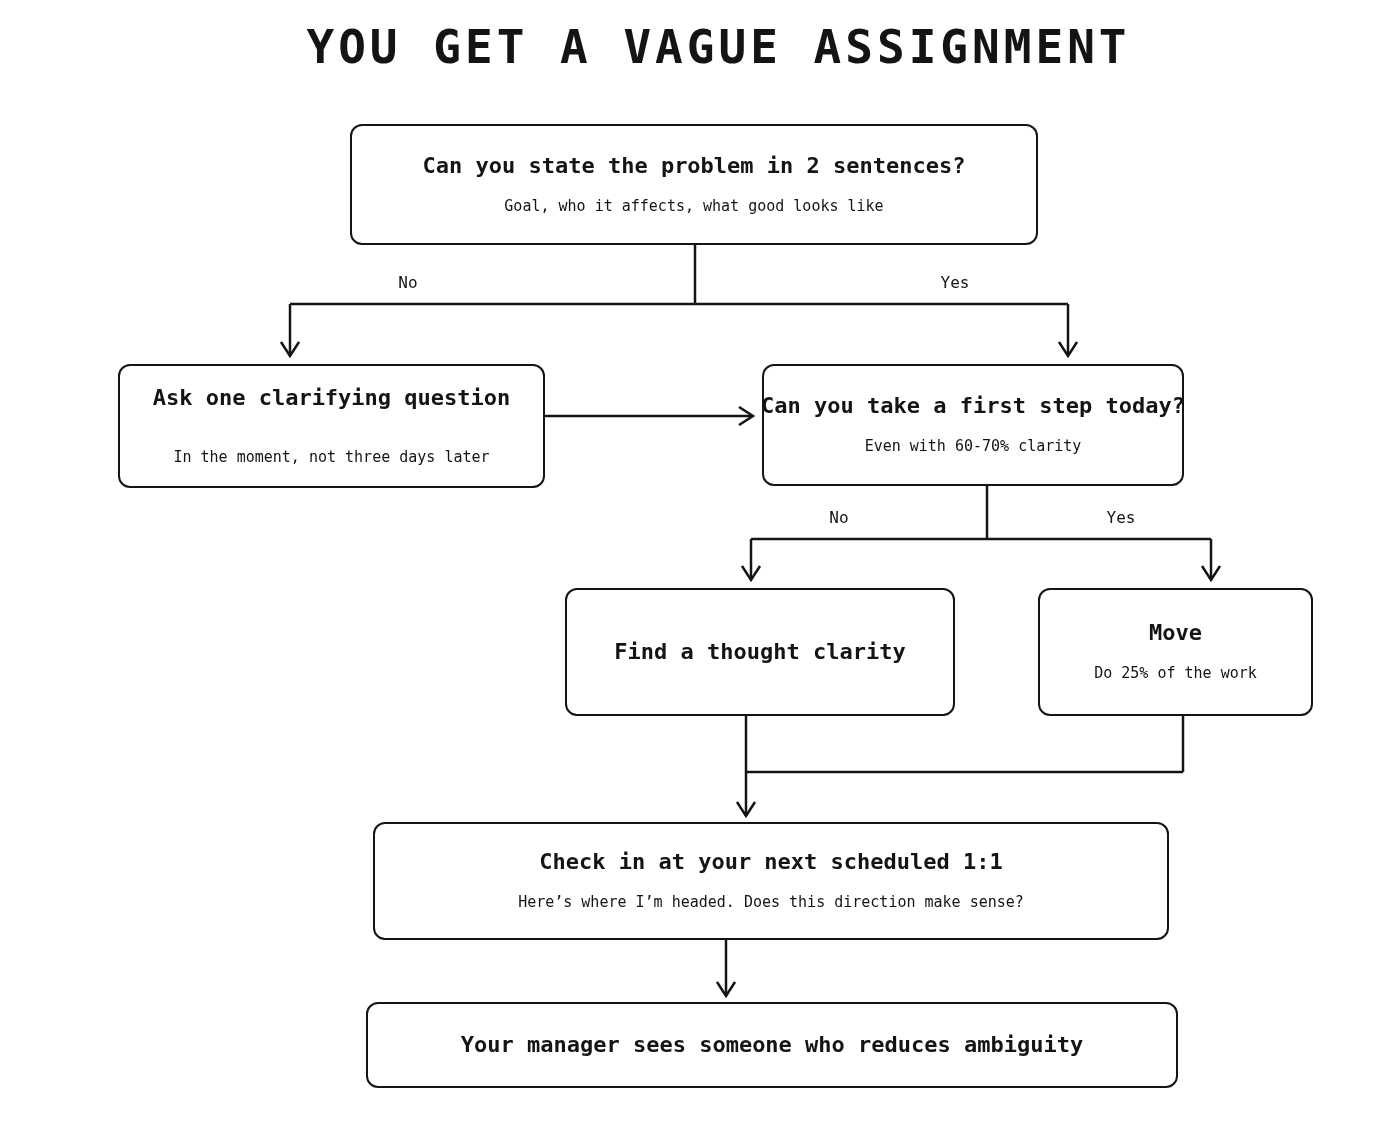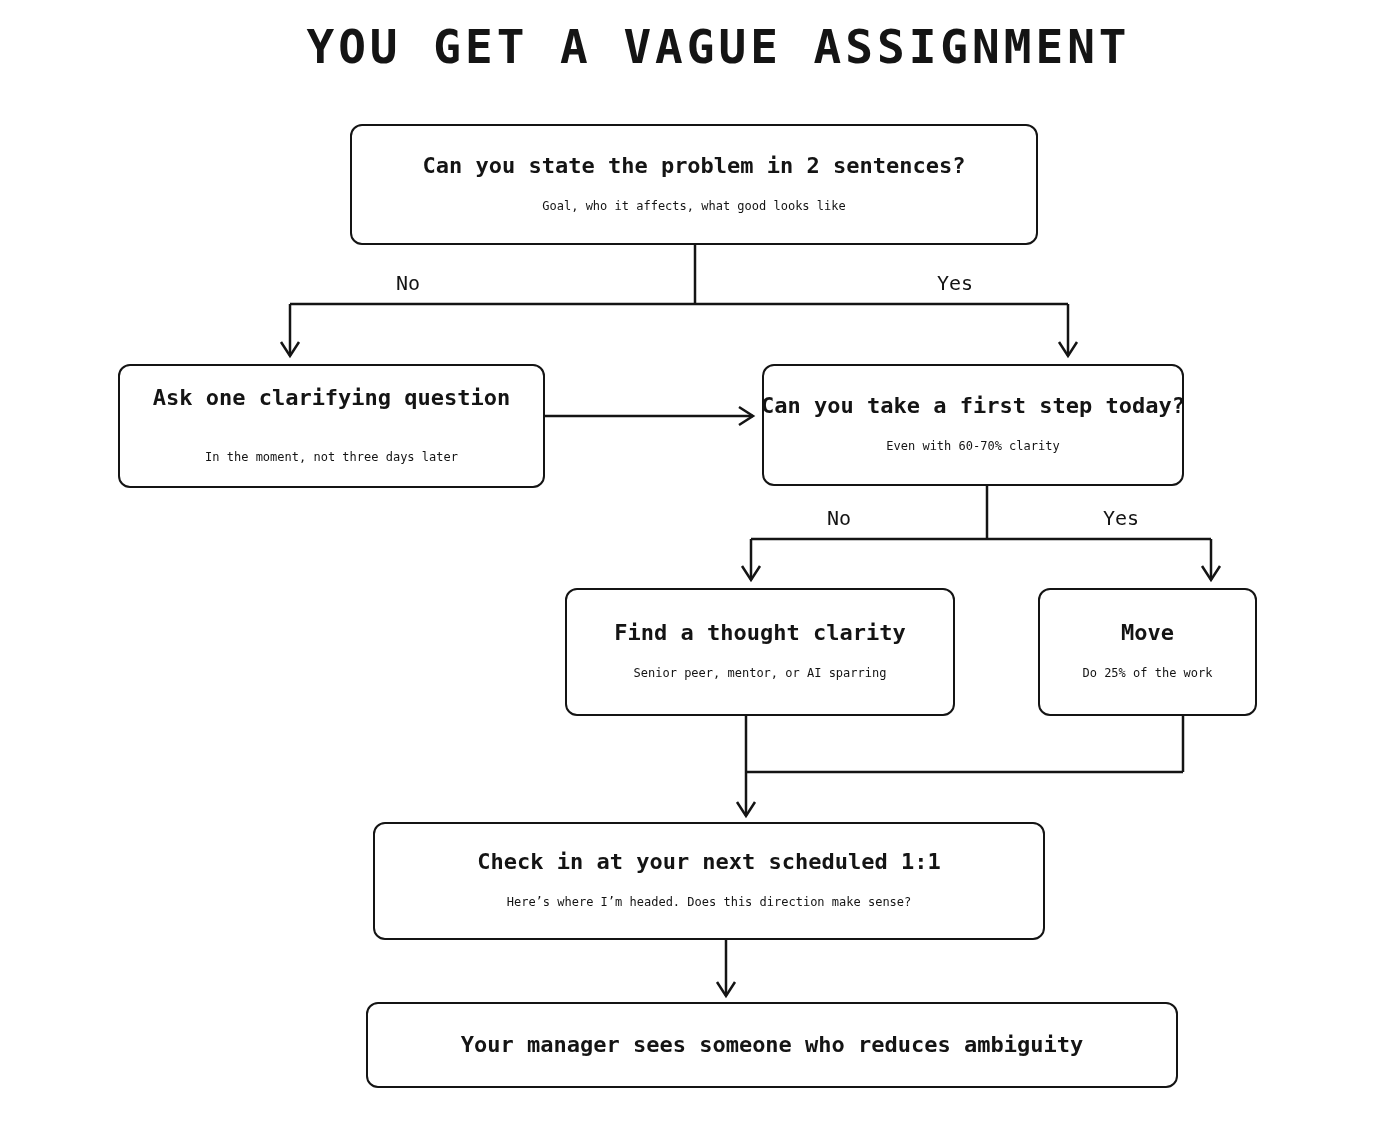--- a/index.html
+++ b/index.html
@@ -36,41 +36,41 @@
     gap: 14px;
     text-align: right;
   }
   .node-title {
     font-size: 22px;
     font-weight: bold;
     line-height: 28px;
     white-space: nowrap;
   }
   .node-subtitle {
-    font-size: 12px;
+    font-size: 15px;
     line-height: 24px;
     white-space: nowrap;
   }
   #n-state   { left: 350px;  top: 124px;  width: 688px; height: 121px; }
   #n-clarify { left: 118px;  top: 364px;  width: 427px; height: 124px; gap: 33px; }
   #n-step    { left: 762px;  top: 364px;  width: 422px; height: 122px; }
   #n-partner { left: 565px;  top: 588px;  width: 390px; height: 128px; }
-  #n-move    { left: 1038px; top: 588px;  width: 219px; height: 128px; }
-  #n-checkin { left: 373px;  top: 822px;  width: 672px; height: 118px; }
+  #n-move    { left: 1038px; top: 588px;  width: 275px; height: 128px; }
+  #n-checkin { left: 373px;  top: 822px;  width: 796px; height: 118px; }
   #n-outcome { left: 366px;  top: 1002px; width: 812px; height: 86px;  }
   .edges {
     position: absolute;
     inset: 0;
     width: 1399px;
     height: 1124px;
   }
   .edge-label {
     position: absolute;
     transform: translate(-50%, -50%);
-    font-size: 20px;
+    font-size: 16px;
     line-height: 24px;
     white-space: nowrap;
     background: #ffffff;
     padding: 0 4px;
   }
   #lbl-b1-no  { left: 408px;  top: 283px; }
   #lbl-b1-yes { left: 955px;  top: 283px; }
   #lbl-b2-no  { left: 839px;  top: 518px; }
   #lbl-b2-yes { left: 1121px; top: 518px; }
 </style>
@@ -122,21 +122,20 @@
     <div class="node-subtitle">In the moment, not three days later</div>
   </div>
 
   <div class="node" id="n-step">
     <div class="node-title">Can you take a first step today?</div>
     <div class="node-subtitle">Even with 60-70% clarity</div>
   </div>
 
   <div class="node" id="n-partner">
     <div class="node-title">Find a thought clarity</div>
-    <div class="node-subtitle">Senior peer, mentor, or AI sparring</div>
   </div>
 
   <div class="node" id="n-move">
     <div class="node-title">Move</div>
     <div class="node-subtitle">Do 25% of the work</div>
   </div>
 
   <div class="node" id="n-checkin">
     <div class="node-title">Check in at your next scheduled 1:1</div>
     <div class="node-subtitle">Here’s where I’m headed. Does this direction make sense?</div>

